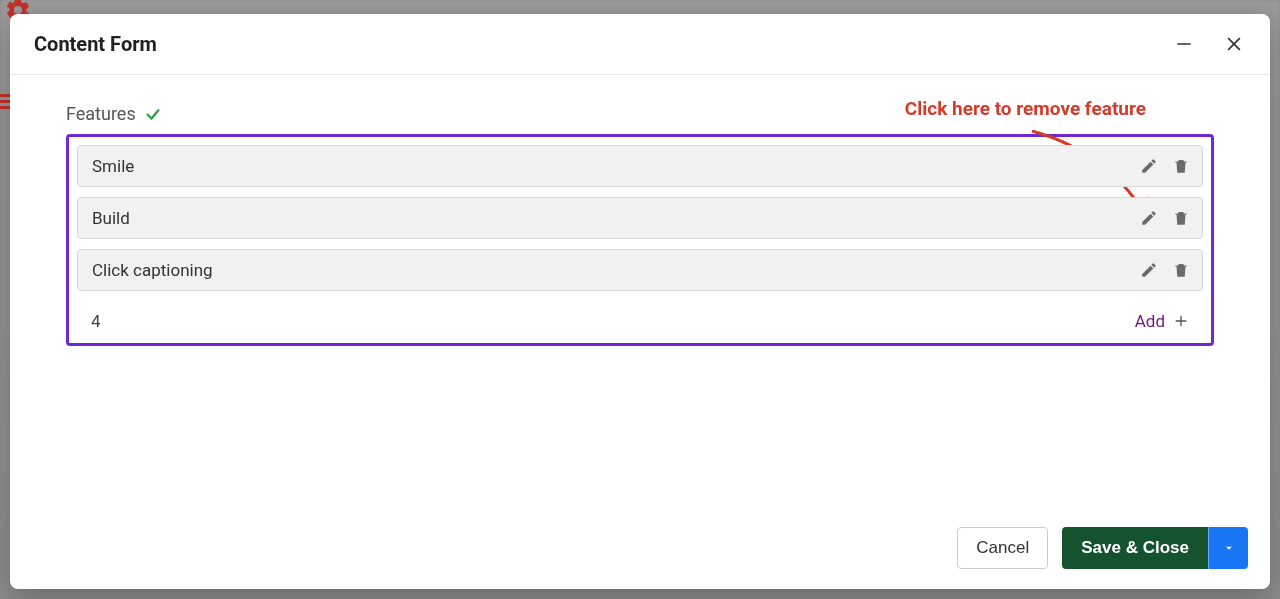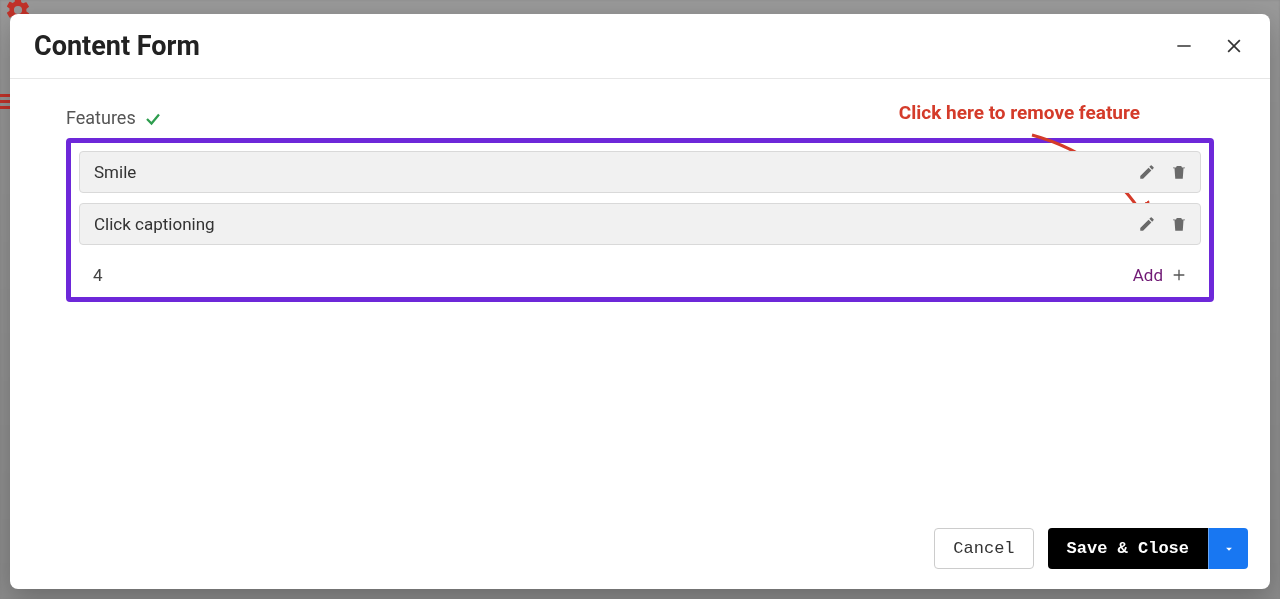--- a/index.html
+++ b/index.html
@@ -27,46 +27,46 @@
     display: flex;
     flex-direction: column;
     overflow: hidden;
   }
   .modal-header {
     display:flex; align-items:center; justify-content: space-between;
     padding: 16px 22px 16px 24px;
     border-bottom: 1px solid #e6e6e6;
   }
   .modal-title {
-    font-size: 27px;
+    font-size: 20px;
     font-weight: 700;
     color: #222;
   }
   .header-actions { display:flex; gap: 22px; align-items:center; }
   .icon-btn {
     width: 28px; height: 28px;
     display:flex; align-items:center; justify-content:center;
     color: #333;
     cursor: pointer;
   }
   .icon-btn svg { width: 20px; height: 20px; stroke: currentColor; }
 
   .modal-body {
     flex: 1;
     padding: 28px 56px 10px 56px;
     position: relative;
     overflow:auto;
   }
   .section-label {
-    display:flex; align-items:flex-end; gap: 8px;
+    display:flex; align-items:center; gap: 8px;
     font-size: 18px; color:#555; margin-bottom: 10px;
   }
   .check-icon { width:18px; height:18px; color:#2e9d4e; }
   .features-panel {
-    border: 5px solid #6d28d9; border-radius: 4px;
+    border: 3px solid #6d28d9; border-radius: 4px;
     padding: 8px 8px 0 8px;
     background:#fff;
   }
   .feature-row {
     display:flex; align-items:center;
     background:#f1f1f1;
     border:1px solid #d9d9d9;
     border-radius:4px;
     margin-bottom: 10px;
     padding: 10px 10px 10px 14px;
@@ -87,44 +87,44 @@
   .panel-footer {
     display:flex; align-items:center; justify-content:space-between;
     padding: 10px 14px 12px 14px;
     font-size:17px; color:#444;
   }
   .add-link { display:flex; align-items:center; gap:8px; cursor:pointer; color:#701a75; }
   .add-link svg { width:16px; height:16px; fill:#555; }
 
   .annotation-text {
     position:absolute;
-    top: 22px; right: 130px;
+    top: 22px; right: 124px;
     color:#d43b2a;
     font-weight:700;
     font-size:19px;
   }
   .annotation-arrow {
     position:absolute;
     top: 48px; right: 88px;
     width: 160px; height: 120px;
     pointer-events:none;
   }
 
   .modal-footer {
     display:flex; justify-content:flex-end; align-items:center;
     gap: 14px;
     padding: 16px 22px 20px 22px;
   }
   .btn {
     font-size:17px; border-radius:4px; padding:10px 18px;
     cursor:pointer; border:1px solid transparent;
-    display:flex; align-items:center; justify-content:center;font-family:Liberation Mono, monospace;
+    display:flex; align-items:center; justify-content:center;
   }
   .btn-secondary { background:#fff; border-color:#ccc; color:#333; }
-  .btn-primary { background:#000000; color:#fff; font-weight:600; }
+  .btn-primary { background:#14532d; color:#fff; font-weight:600; }
   .btn-primary-group { display:flex; }
   .btn-primary-group .btn-primary { border-radius:4px 0 0 4px; }
   .btn-caret {
     background:#1877f2; color:#fff; border-radius:0 4px 4px 0;
     width:40px; display:flex; align-items:center; justify-content:center;
     border-left:1px solid rgba(255,255,255,0.35);
     cursor:pointer;
   }
   .btn-caret svg { width:14px; height:14px; fill:#fff; }
 
@@ -204,20 +204,35 @@
               </svg>
           </span>
           <span class="row-icon">
             <svg viewBox="0 0 24 24">
                 <path d="M6 7h12l-1 14H7L6 7zm3-3h6l1 2H8l1-2zM4 6h16v1H4z"></path>
               </svg>
           </span>
         </div>
       </div>
 
+      <div class="feature-row">
+        <div class="feature-label">Build</div>
+        <div class="row-actions">
+          <span class="row-icon">
+            <svg viewBox="0 0 24 24">
+                <path d="M3 17.25V21h3.75l11.06-11.06-3.75-3.75L3 17.25zM20.71 7.04a1 1 0 0 0 0-1.41l-2.34-2.34a1 1 0 0 0-1.41 0l-1.83 1.83 3.75 3.75 1.83-1.83z"></path>
+              </svg>
+          </span>
+          <span class="row-icon">
+            <svg viewBox="0 0 24 24">
+                <path d="M6 7h12l-1 14H7L6 7zm3-3h6l1 2H8l1-2zM4 6h16v1H4z"></path>
+              </svg>
+          </span>
+        </div>
+      </div>
 
 
       <div class="feature-row">
         <div class="feature-label">Click captioning</div>
         <div class="row-actions">
           <span class="row-icon">
             <svg viewBox="0 0 24 24">
                 <path d="M3 17.25V21h3.75l11.06-11.06-3.75-3.75L3 17.25zM20.71 7.04a1 1 0 0 0 0-1.41l-2.34-2.34a1 1 0 0 0-1.41 0l-1.83 1.83 3.75 3.75 1.83-1.83z"></path>
           </svg>
             </span>

